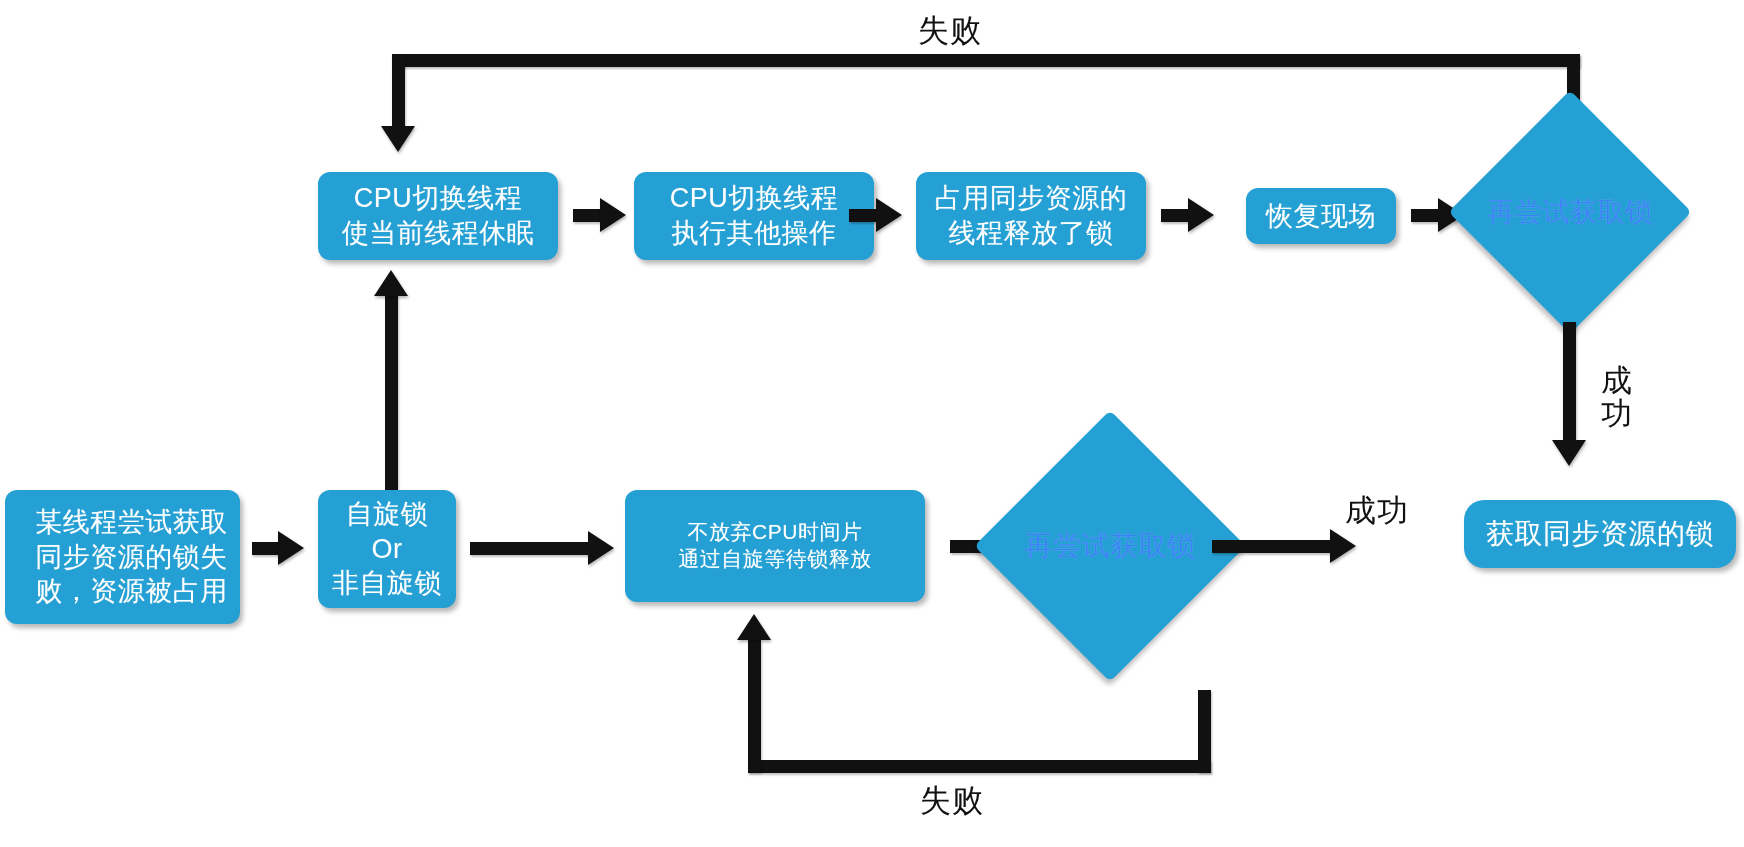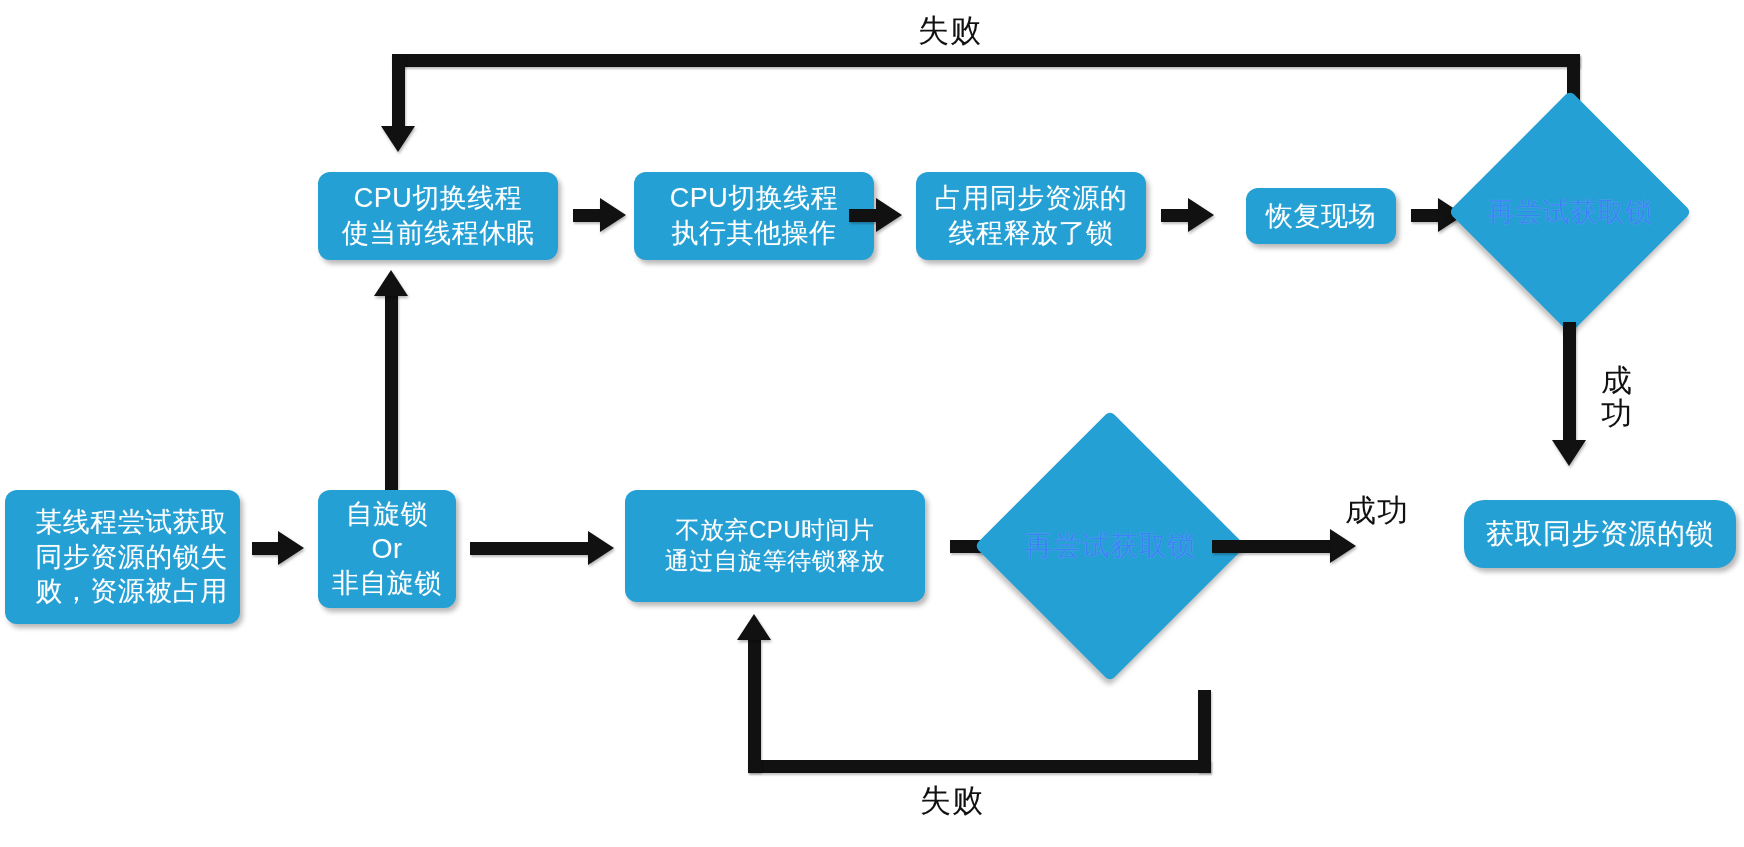--- a/index.html
+++ b/index.html
@@ -190,21 +190,21 @@
     <span class="lines">
       <span class="ln">自旋锁</span>
       <span class="ln">Or</span>
       <span class="ln">非自旋锁</span>
     </span>
   </div>
 
   <div class="seg" style="left:470px; top:542px; width:120px; height:13px;"></div>
   <div class="arrowhead ah-right" style="left:588px; top:531px;"></div>
 
-  <div class="node" style="left:625px; top:490px; width:300px; height:112px; font-size:24px;justify-content:center;">
+  <div class="node" style="left:625px; top:490px; width:300px; height:112px; font-size:21px;justify-content:center;">
     <span class="lines">
       <span class="ln">不放弃CPU时间片</span>
       <span class="ln">通过自旋等待锁释放</span>
     </span>
   </div>
 
   <div class="seg" style="left:950px; top:540px; width:110px; height:13px;"></div>
   <div class="arrowhead ah-right" style="left:1058px; top:529px;"></div>
 
   <div class="diamond" style="left:1014px; top:450px; width:192px; height:192px;">

